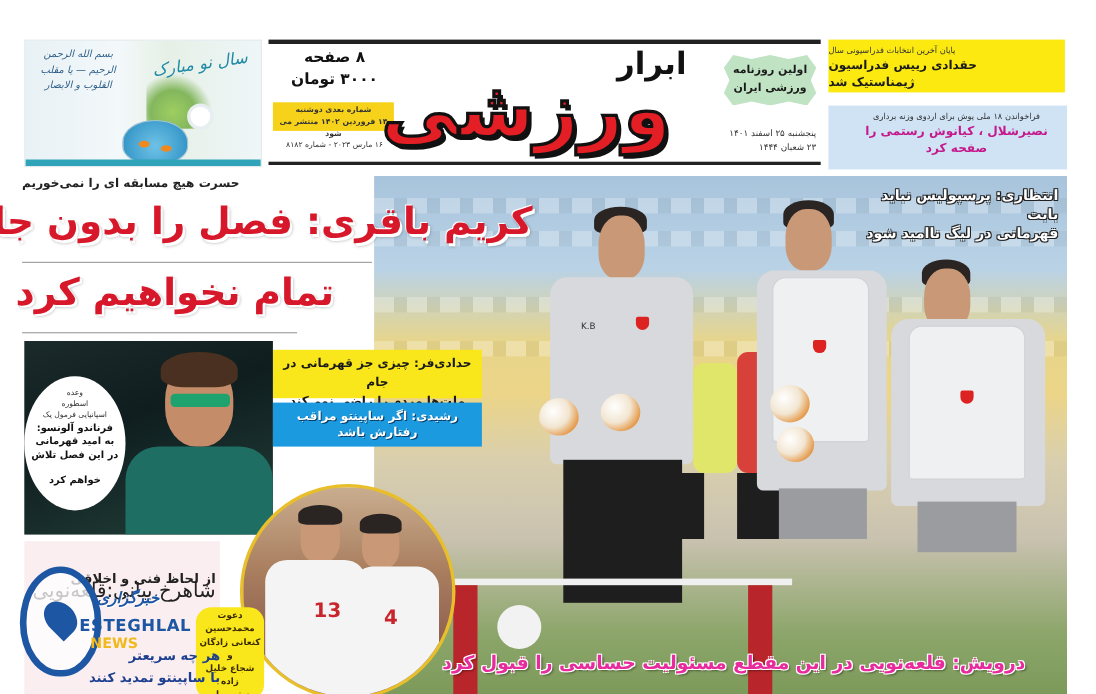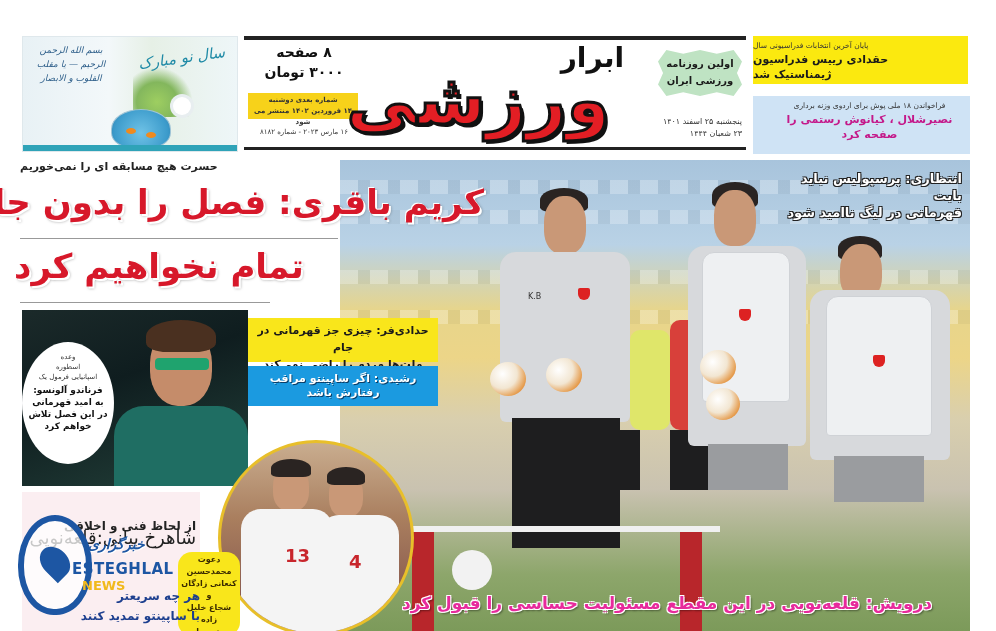--- a/index.html
+++ b/index.html
@@ -309,21 +309,21 @@
   <div class="abs alonso-hair"></div>
   <div class="abs alonso-glasses"></div>
 </div>
 <div class="abs alonso-bubble">
   <div class="kick">وعده</div>
   <div class="kick">اسطوره</div>
   <div class="kick">اسپانیایی فرمول یک</div>
   <div class="head">فرناندو آلونسو:</div>
   <div class="head" style="margin-top:0">به امید قهرمانی</div>
   <div class="head" style="margin-top:0">در این فصل تلاش</div>
-  <div class="head" style="margin-top:0">خواهم کرد</div>
+  <div class="head" style="margin-top:11px">خواهم کرد</div>
 </div>
 
 <div class="abs bayani-box"></div>
 <div class="abs bayani-title">شاهرخ بیانی:قلعه‌نویی</div>
 <div class="abs bayani-line">از لحاظ فنی و اخلاقی</div>
 
 <div class="abs nt-circle">
   <div class="abs person-head" style="left:52px;top:22px;width:36px;height:46px;"></div>
   <div class="abs hair" style="left:50px;top:16px;width:40px;height:18px;"></div>
   <div class="abs person-head" style="left:108px;top:30px;width:34px;height:44px;"></div>

